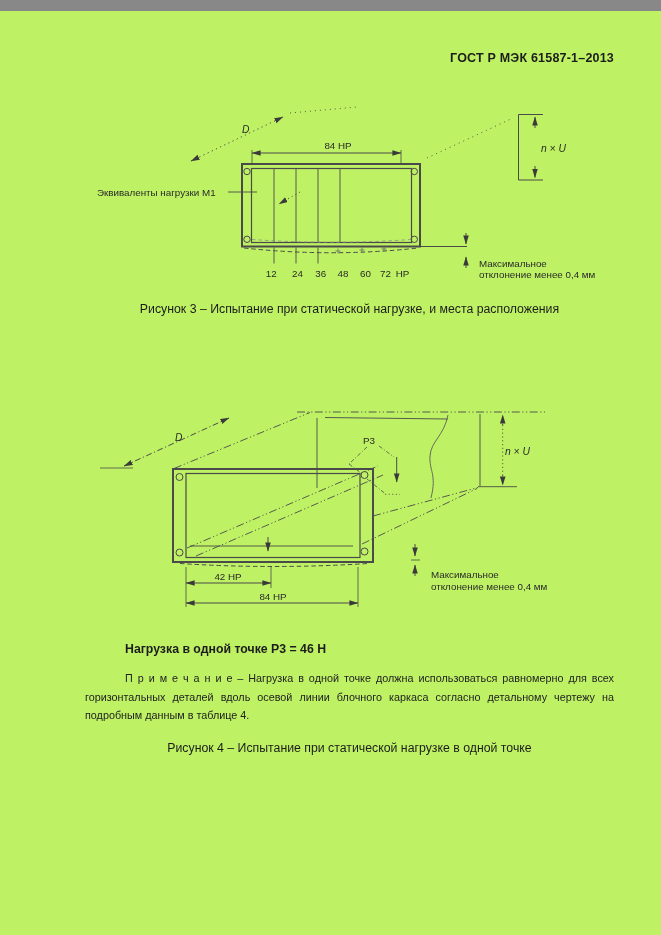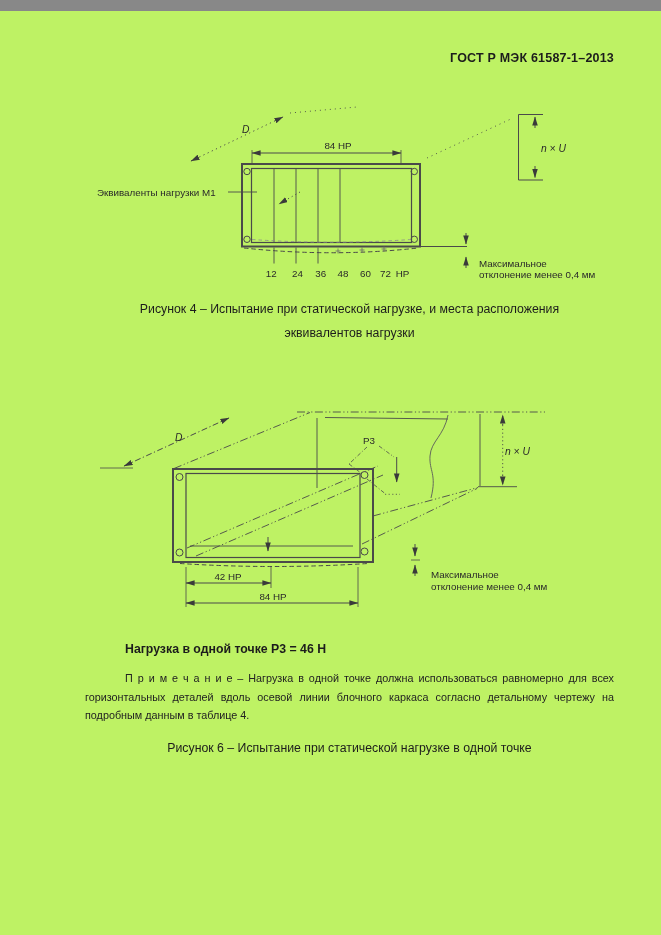--- a/index.html
+++ b/index.html
@@ -107,22 +107,21 @@
     <g>
       <line class="ln" x1="420" y1="235.5" x2="467" y2="235.5" stroke-width="1"></line>
       <line class="ln" x1="466" y1="222" x2="466" y2="233" stroke-width="1" marker-end="url(#ah4)"></line>
       <line class="ln" x1="466" y1="257" x2="466" y2="246" stroke-width="1" marker-end="url(#ah4)"></line>
       <text class="lbl" x="479" y="256">Максимальное</text>
       <text class="lbl" x="479" y="267">отклонение менее 0,4 мм</text>
     </g>
   </svg>
 
   <div class="abs cap4">
-    <div>Рисунок 4 – Испытание при статической нагрузке, и места расположения</div>
-    <div>эквивалентов нагрузки</div>
+    <div>Рисунок 3 – Испытание при статической нагрузке, и места расположения</div>
   </div>
 
   <svg style="left:95px;top:385px;width:470px;height:215px" viewBox="95 385 470 215">
     <defs>
       <marker id="ah5" markerWidth="10" markerHeight="7" refX="8.6" refY="2.8" orient="auto-start-reverse" markerUnits="userSpaceOnUse">
         <path d="M0,0 L9,2.8 L0,5.6 Z" fill="#3a3a3a"></path>
       </marker>
     </defs>
 
     <g>
@@ -194,16 +193,16 @@
   </svg>
 
   <div class="abs loadhead">Нагрузка в одной точке Р3 = 46 Н</div>
 
   <div class="abs note">
     <div class="nl j ind">П р и м е ч а н и е – Нагрузка в одной точке должна использоваться равномерно для всех нижних</div>
     <div class="nl j">горизонтальных деталей вдоль осевой линии блочного каркаса согласно детальному чертежу на рисунке 4 и</div>
     <div class="nl">подробным данным в таблице 4.</div>
   </div>
 
-  <div class="abs cap5">Рисунок 6 – Испытание при статической нагрузке в одной точке</div>
+  <div class="abs cap5">Рисунок 4 – Испытание при статической нагрузке в одной точке</div>
 
 
 </div>
 
 </body></html>

